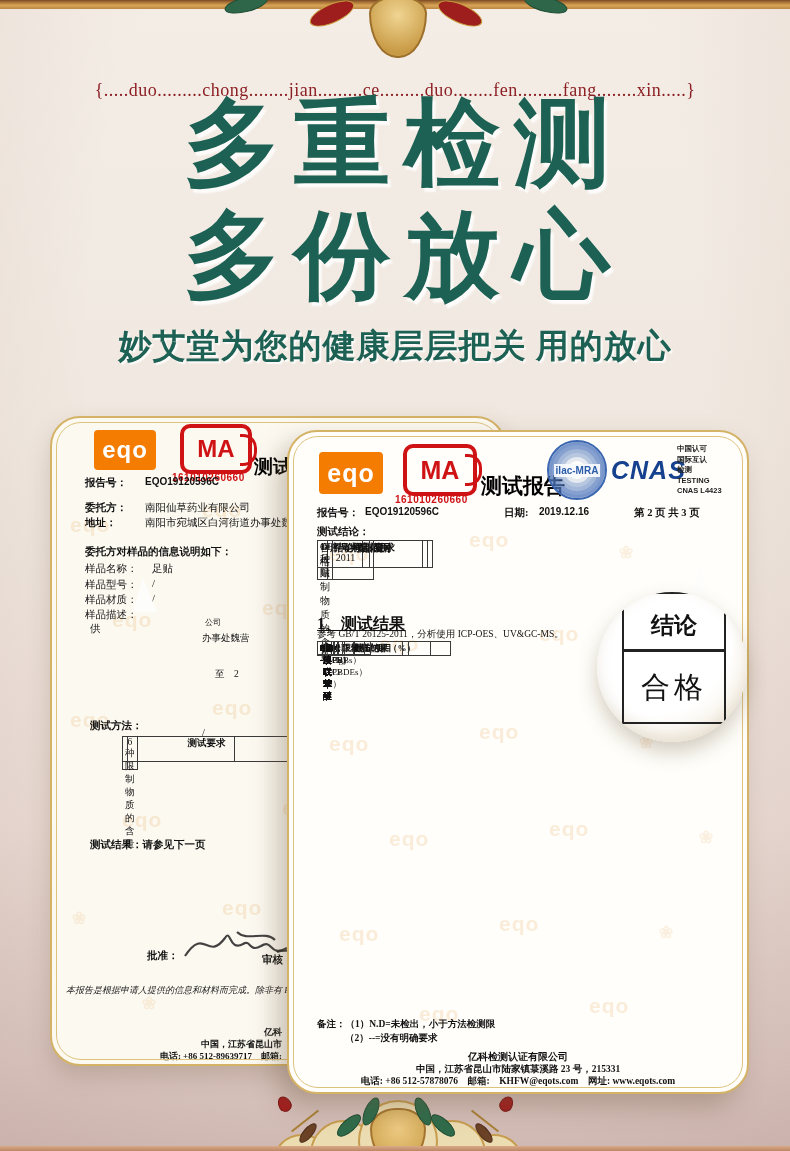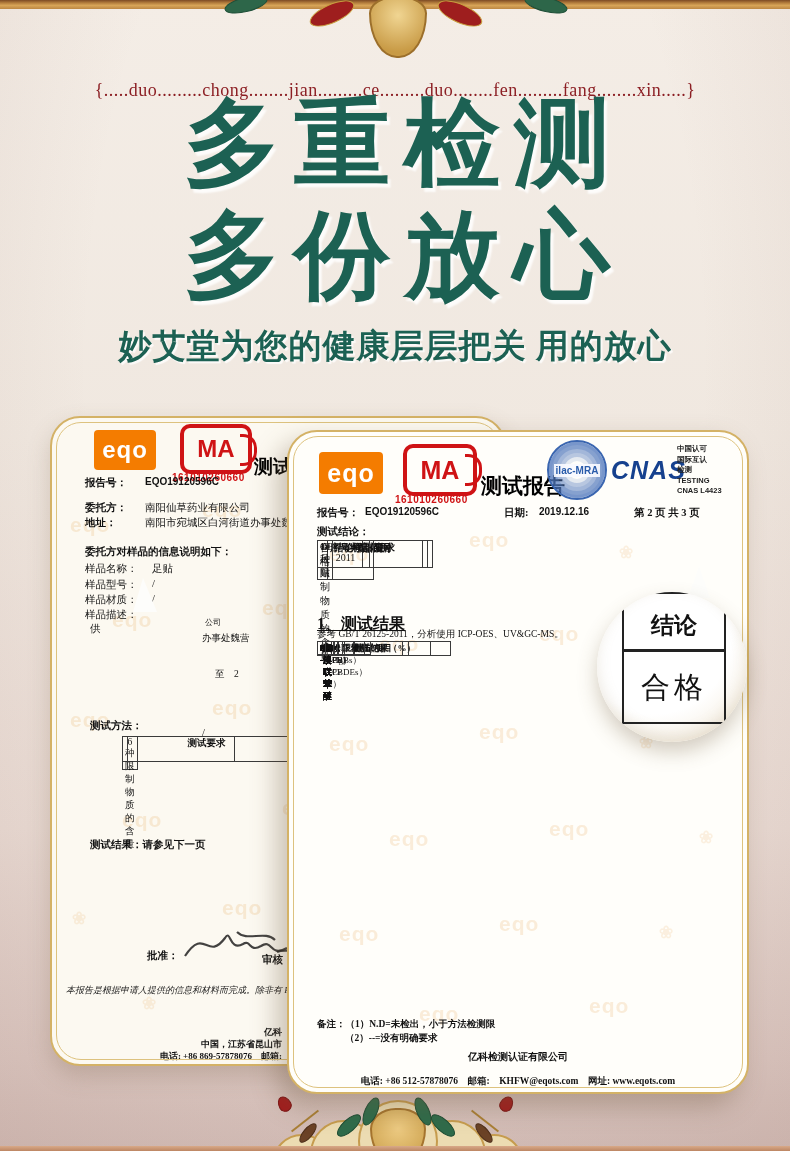--- a/index.html
+++ b/index.html
@@ -191,21 +191,21 @@
       <path d="M8 38 C 28 8, 30 44, 48 20 C 54 10, 52 34, 66 26 C 74 21, 72 35, 84 28 C 96 20, 92 40, 110 30"></path>
       <path d="M60 14 C 70 24, 88 12, 98 22"></path>
       <path d="M100 34 C 108 30, 118 36, 124 30"></path>
     </svg>
     <div class="ct b s10" style="left:210px;top:535px;">审核</div>
 
     <div class="ct italic" style="left:14px;top:566px;width:300px;white-space:nowrap;">本报告是根据申请人提供的信息和材料而完成。除非有 E</div>
 
     <div class="ct b" style="left:0;top:608px;width:230px;text-align:right;font-size:9px;">亿科</div>
     <div class="ct b" style="left:0;top:620px;width:230px;text-align:right;font-size:9px;">中国，江苏省昆山市</div>
-    <div class="ct b" style="left:0;top:632px;width:230px;text-align:right;font-size:9px;">电话: +86 869-57878076　邮箱:</div>
+    <div class="ct b" style="left:0;top:632px;width:230px;text-align:right;font-size:9px;">电话: +86 512-89639717　邮箱:</div>
   <div class="wm" style="left: 18px; top: 95px;">eqo</div>
       <div class="wm" style="left: 150px; top: 80px;">eqo</div>
       <div class="wm wmf" style="left: 300px; top: 92px;">❀</div>
       <div class="wm" style="left: 60px; top: 190px;">eqo</div>
       <div class="wm" style="left: 210px; top: 178px;">eqo</div>
       <div class="wm wmf" style="left: 350px; top: 190px;">❀</div>
       <div class="wm" style="left: 18px; top: 290px;">eqo</div>
       <div class="wm" style="left: 160px; top: 278px;">eqo</div>
       <div class="wm wmf" style="left: 310px; top: 292px;">❀</div>
       <div class="wm" style="left: 70px; top: 390px;">eqo</div>
@@ -443,20 +443,21 @@
             <td>0.1</td>
             <td>--</td>
           </tr>
         </tbody>
     </table>
 
     <div class="ct b" style="left:28px;top:586px;font-size:9.5px;">备注：（1）N.D=未检出，小于方法检测限</div>
     <div class="ct b" style="left:56px;top:600px;font-size:9.5px;">（2）--=没有明确要求</div>
 
     <div class="ct b" style="left:0;top:618px;width:458px;text-align:center;font-size:10px;">亿科检测认证有限公司</div>
+    <div class="ct b" style="left:0;top:631px;width:458px;text-align:center;font-size:9.5px;">中国，江苏省昆山市陆家镇菉溪路 23 号，215331</div>
     <div class="ct b" style="left:0;top:643px;width:458px;text-align:center;font-size:9.5px;">电话: +86 512-57878076　邮箱:　KHFW@eqots.com　网址: www.eqots.com</div>
   <div class="wm" style="left: 40px; top: 110px;">eqo</div>
       <div class="wm" style="left: 180px; top: 96px;">eqo</div>
       <div class="wm wmf" style="left: 330px; top: 110px;">❀</div>
       <div class="wm" style="left: 90px; top: 200px;">eqo</div>
       <div class="wm" style="left: 250px; top: 190px;">eqo</div>
       <div class="wm wmf" style="left: 395px; top: 205px;">❀</div>
       <div class="wm" style="left: 40px; top: 300px;">eqo</div>
       <div class="wm" style="left: 190px; top: 288px;">eqo</div>
       <div class="wm wmf" style="left: 350px; top: 300px;">❀</div>

